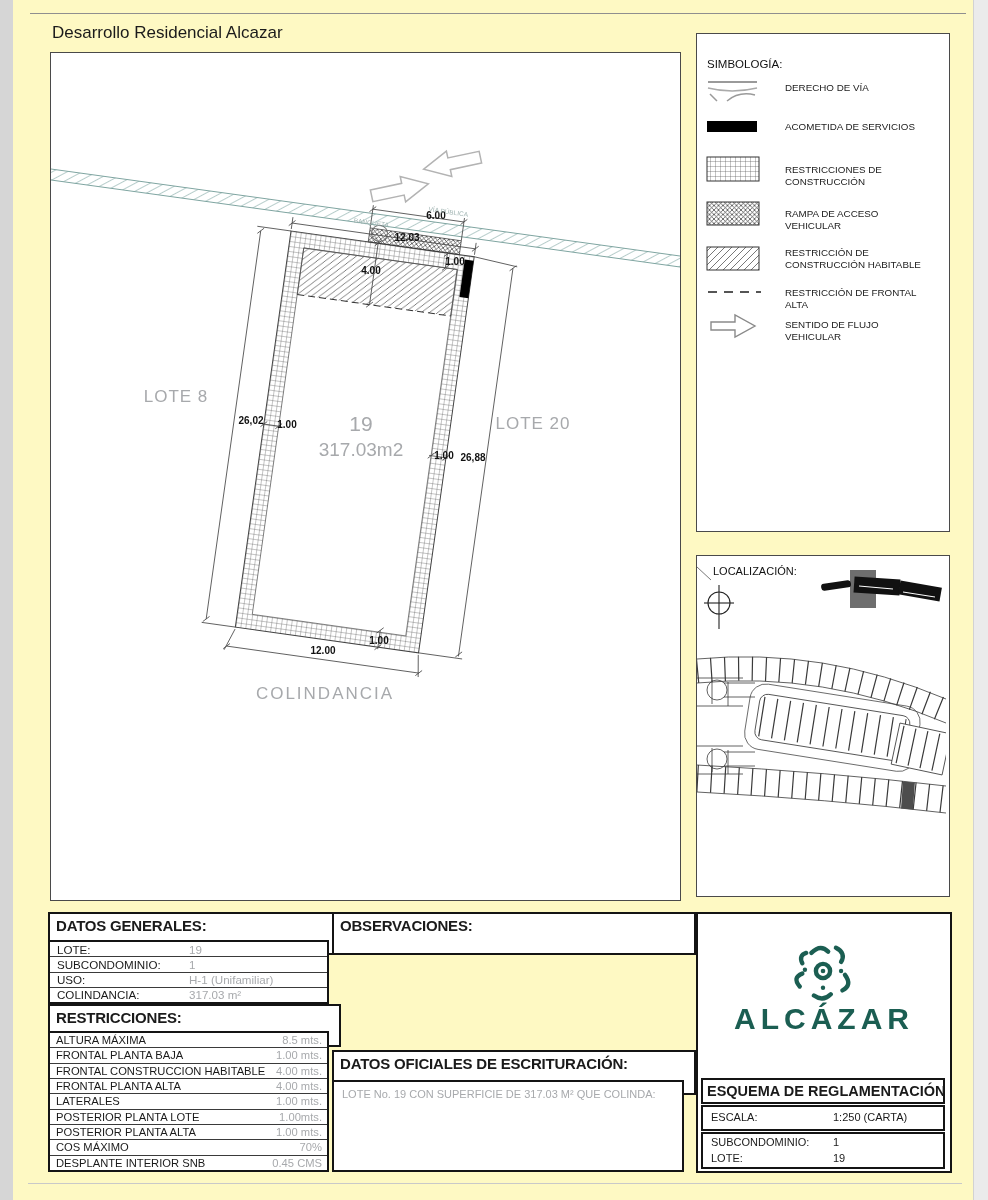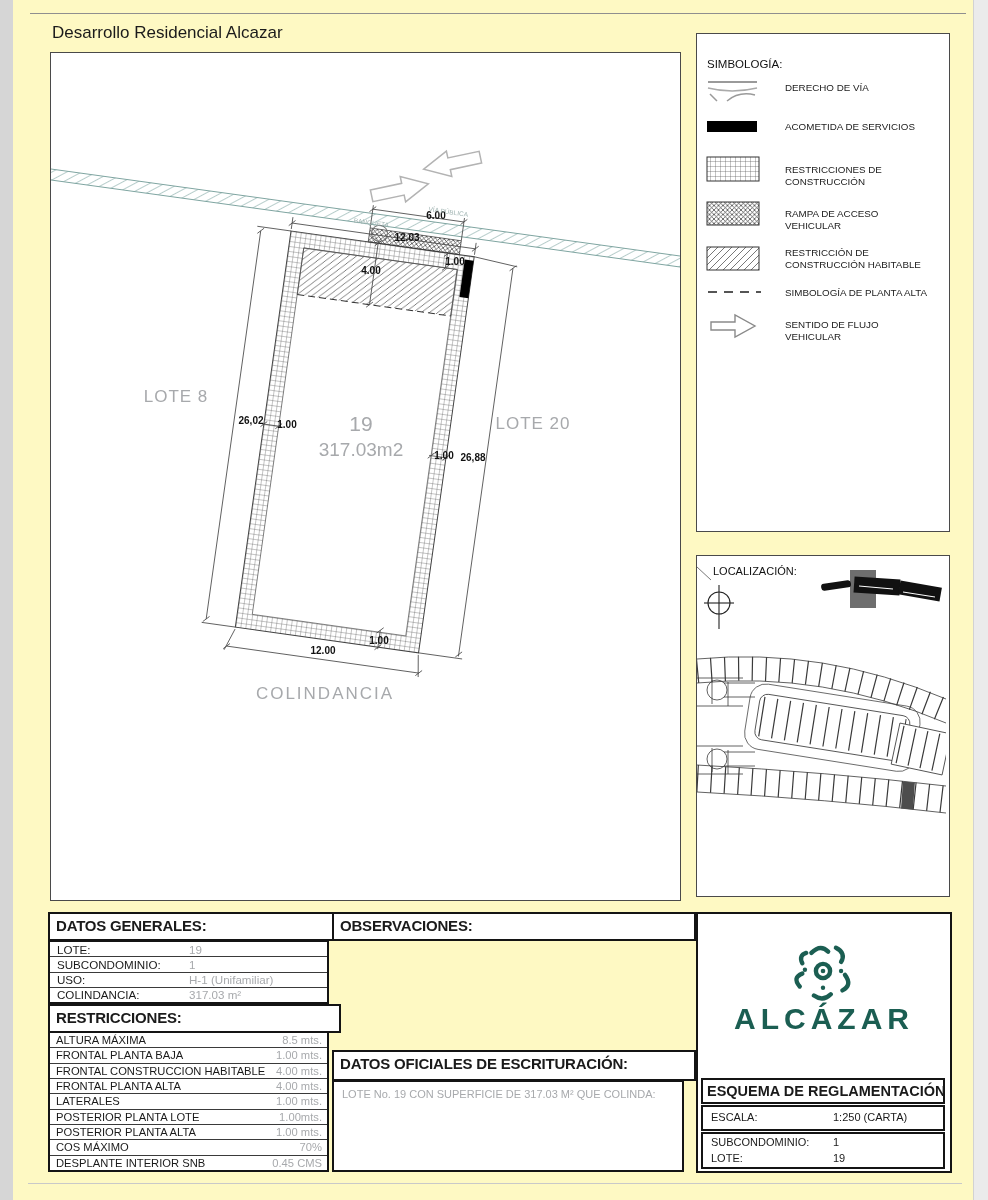--- a/index.html
+++ b/index.html
@@ -5,21 +5,21 @@
   html,body{margin:0;padding:0;background:#ffffff;font-family:"Liberation Sans",sans-serif;}
   .page{position:relative;width:988px;height:1200px;background:#fef9c3;overflow:hidden;color:#1a1a1a;}
   .abs{position:absolute;}
   .edge-left{left:0;top:0;width:13px;height:1200px;background:#d6d6d6;}
   .edge-right{left:973px;top:0;width:15px;height:1200px;background:#ebebeb;border-left:1px solid #d2d2d2;}
   .rule-top{left:30px;top:13px;width:936px;height:1px;background:#8f8f8f;}
   .rule-bottom{left:28px;top:1183px;width:934px;height:1px;background:#c9c9c9;}
   .doc-title{left:52px;top:23px;font-size:17px;color:#1b1b1b;}
   .panel{position:absolute;border:1.5px solid #4a4a4a;background:#fff;}
   .panel-heavy{position:absolute;border:2px solid #141414;background:#fff;}
-  .hdr{font-weight:700;font-size:15px;letter-spacing:-0.2px;padding:3px 6px 0 6px;white-space:nowrap;overflow:hidden;}
+  .hdr{font-weight:700;font-size:15px;letter-spacing:-0.2px;padding:3px 6px 14px 6px;white-space:nowrap;overflow:hidden;}
   .tbl{display:flex;flex-direction:column;}
   .row{display:flex;align-items:center;flex:1;font-size:11.6px;}
   .row + .row{border-top:1px solid #3a3a3a;}
   .dg-label{width:132px;padding-left:7px;}
   .dg-val{color:#a7a9ac;}
   .re-label{flex:1;padding-left:6px;font-size:11.2px;white-space:nowrap;overflow:hidden;}
   .re-val{color:#a7a9ac;padding-right:5px;font-size:11.2px;white-space:nowrap;}
   .note-text{font-size:11px;padding:6px 8px;}
   .muted{color:#a7a9ac;}
   .leg-row{position:absolute;left:0;width:100%;}
@@ -199,21 +199,21 @@
       <svg class="leg-icon" width="58" height="25">
         <rect x="2" y="1" width="52" height="23" fill="url(#pDiag)" stroke="#333" stroke-width="1"></rect>
       </svg>
       <div class="leg-label" style="top:1px;">RESTRICCIÓN DE CONSTRUCCIÓN HABITABLE</div>
     </div>
 
     <div class="leg-row" style="top:253px;height:14px;">
       <svg class="leg-icon" width="58" height="10">
         <line x1="3" y1="5" x2="56" y2="5" stroke="#555" stroke-width="2.2" stroke-dasharray="9 7"></line>
       </svg>
-      <div class="leg-label" style="top:0px;">SIMBOLOGÍA DE PLANTA ALTA</div>
+      <div class="leg-label" style="top:0px;">RESTRICCIÓN DE FRONTAL ALTA</div>
     </div>
 
     <div class="leg-row" style="top:276px;height:32px;">
       <svg class="leg-icon" width="58" height="32">
         <path d="M6 12 L30 12 L30 5 L50 16 L30 27 L30 20 L6 20 Z" fill="none" stroke="#8a8a8a" stroke-width="1.4"></path>
       </svg>
       <div class="leg-label" style="top:9px;">SENTIDO DE FLUJO VEHICULAR</div>
     </div>
   </div>
 

